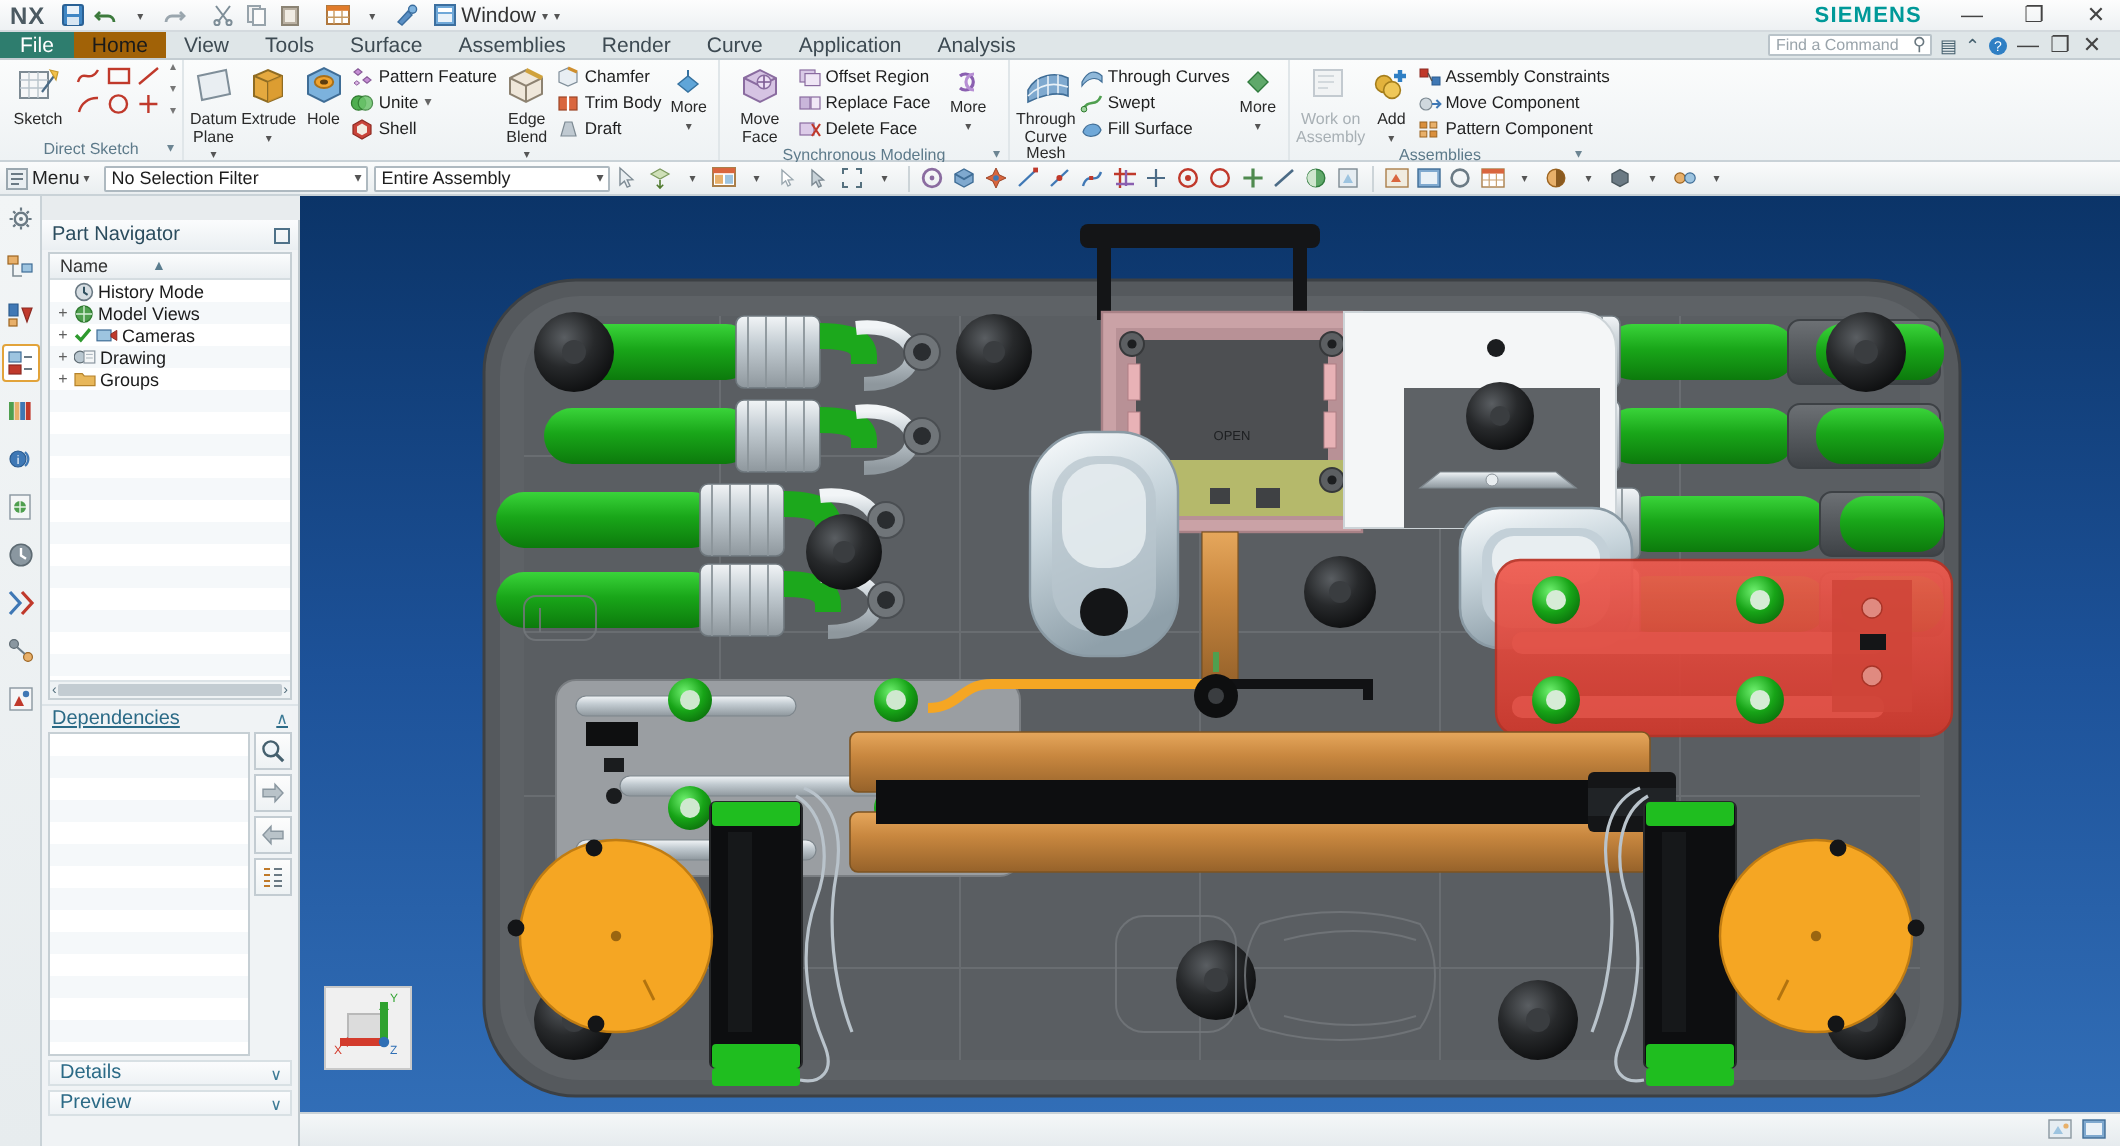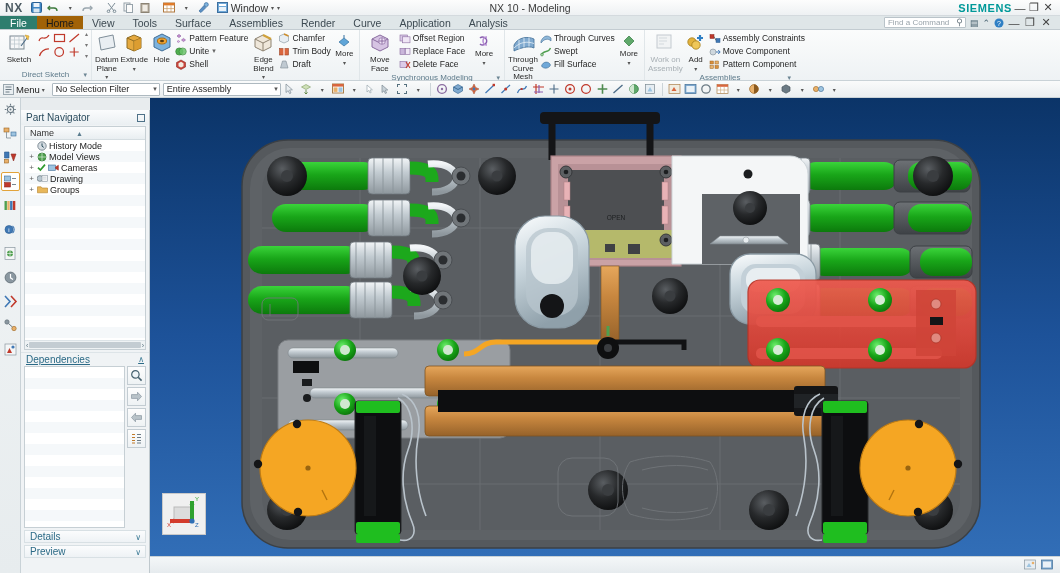--- a/index.html
+++ b/index.html
@@ -36,21 +36,21 @@
   .win-label {
     display: flex; align-items: center; gap: 3px;
     margin-left: 4px; font-size: 10.5px; color: #333;
   }
   .title-center {
     position: absolute; left: 0; right: 0; text-align: center;
     font-size: 10.5px; color: #3a3a3a; pointer-events: none;
   }
   .title-right {
     margin-left: auto; display: flex; align-items: center;
-    gap: 2px; padding-right: 6px;
+    gap: 19px; padding-right: 6px;
   }
   .siemens {
     color: #009999; font-weight: bold; font-size: 11px; letter-spacing: .6px;
   }
   .wbtn { font-size: 11px; color: #444; width: 12px; text-align: center; }
 
   
   .tabbar {
     position: absolute; top: 16px; left: 0; width: 1060px; height: 14px;
     background: #dfe6e8; display: flex; align-items: stretch;
@@ -300,21 +300,20 @@
               <rect x="0.5" y="0.5" width="10" height="10" fill="#6fa8d8" stroke="#3c6f9f"></rect>
               <rect x="2" y="2" width="7" height="2" fill="#fff"></rect>
               <rect x="2" y="5" width="7" height="4" fill="#e9f2f9"></rect>
             </svg>
         </span>
         <span>Window</span>
         <span class="tbc">▾</span>
         <span class="tbc">▾</span>
       </div>
     </div>
-    <div class="title-center">NX 10 - Modeling</div>
     <div class="title-right">
       <span class="siemens">SIEMENS</span>
       <span class="wbtn">—</span>
       <span class="wbtn">❐</span>
       <span class="wbtn">✕</span>
     </div>
   </div>
 
   <div class="tabbar">
     <div class="tab file">File</div>
@@ -702,21 +701,21 @@
     <div class="menubtn">
       <span class="ic">
         <svg width="11" height="11" viewBox="0 0 11 11">
             <rect x="0.5" y="0.5" width="10" height="10" fill="#e9eef1" stroke="#9aa7af"></rect>
             <path d="M2.5 3 h6 M2.5 5.5 h6 M2.5 8 h4" stroke="#6b7a84"></path>
           </svg>
       </span>
       <span>Menu</span>
       <span class="tbc">▾</span>
     </div>
-    <div class="combo" style="width:108px">
+    <div class="combo" style="width:132px">
       <span class="cv">No Selection Filter</span>
       <span class="ca">▾</span>
     </div>
     <div class="combo" style="width:118px">
       <span class="cv">Entire Assembly</span>
       <span class="ca">▾</span>
     </div>
 
     <div class="tbi">
       <svg width="12" height="12" viewBox="0 0 12 12">

